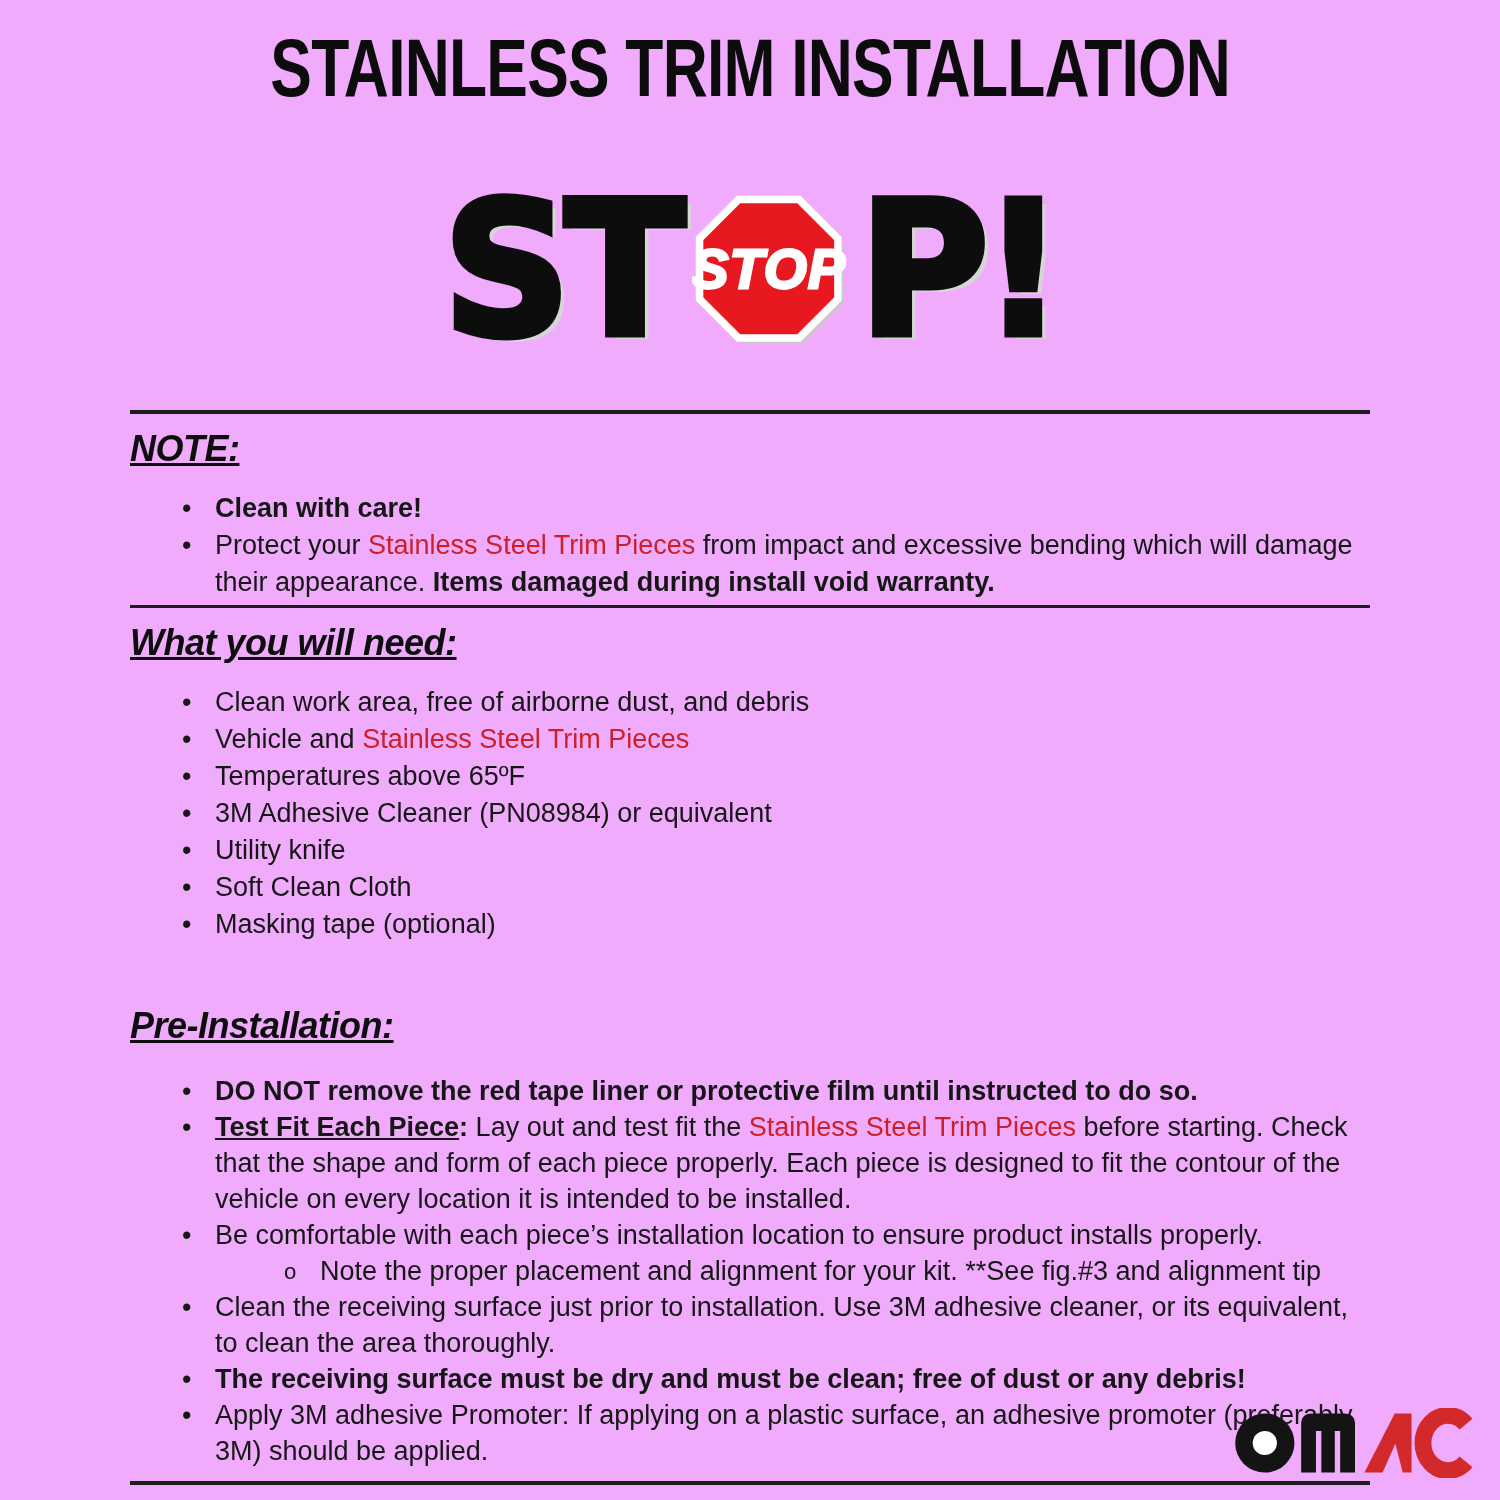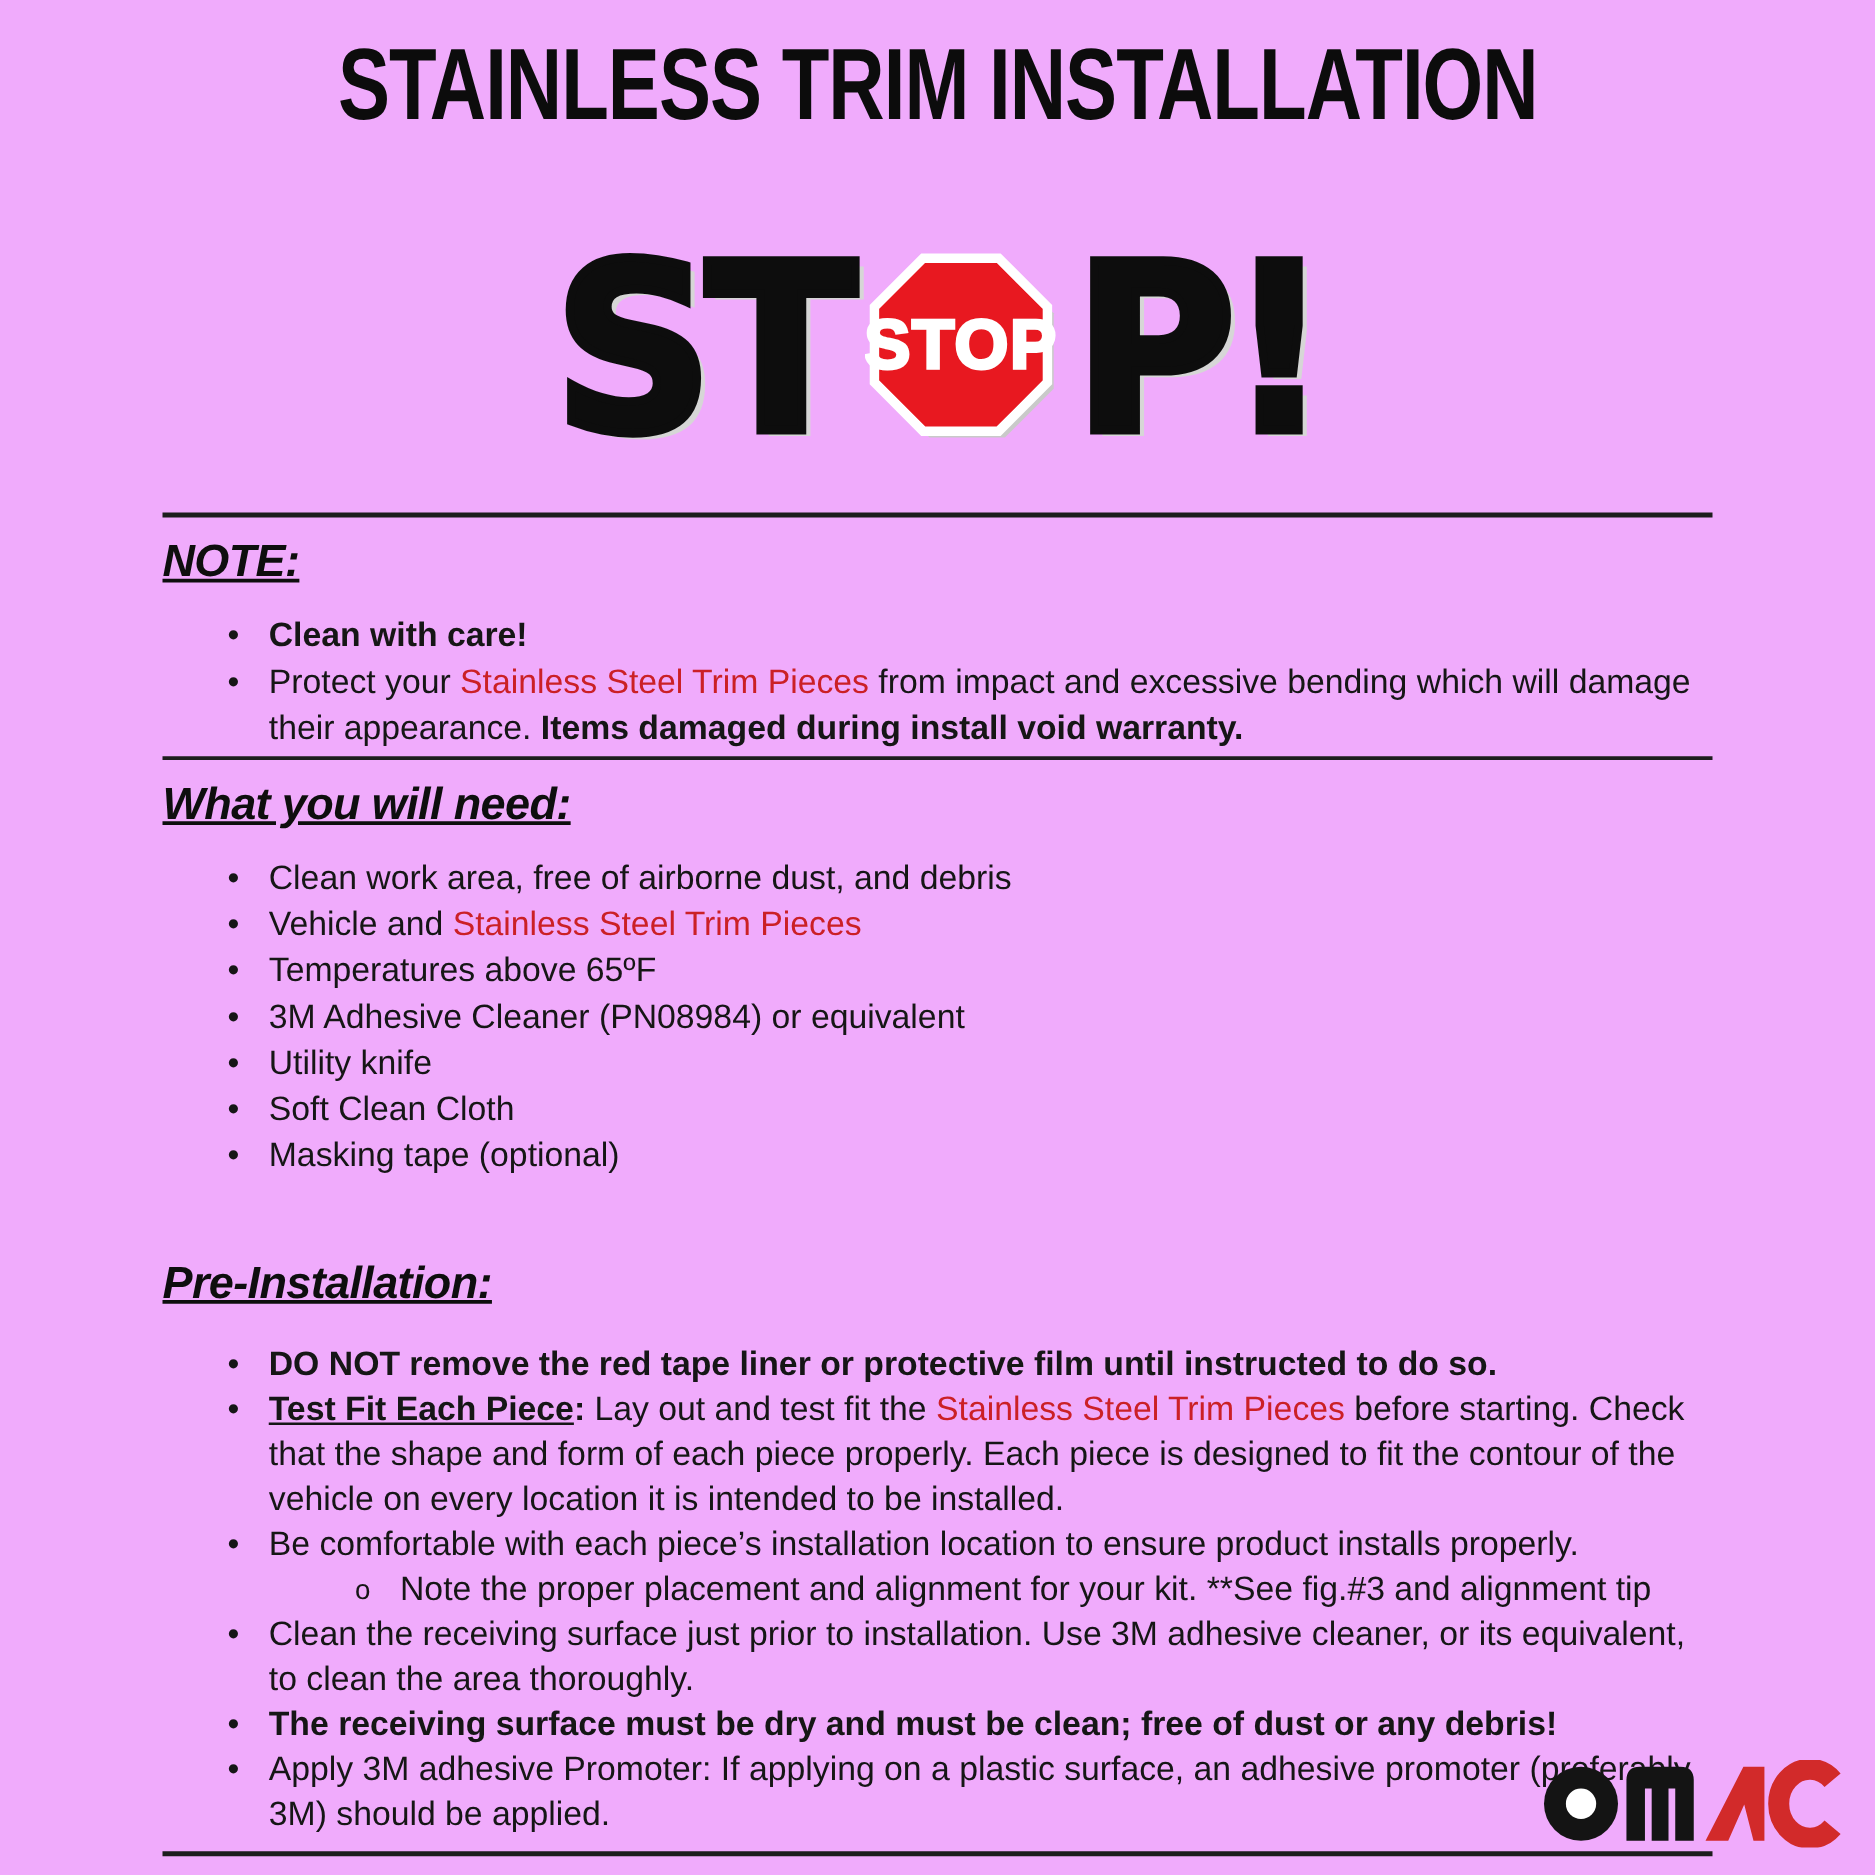--- a/index.html
+++ b/index.html
@@ -25,32 +25,32 @@
     margin:22px 0 0 0;
     display:flex;justify-content:center;
     font-size:81px;font-weight:bold;line-height:1.15;
     white-space:nowrap;color:#0c0c0c;
   }
   .title-inner{display:inline-block;transform:scaleX(0.77);transform-origin:center;letter-spacing:-1px;}
 
   
   .stop-art{
     margin-top:70px;height:170px;
-    display:flex;justify-content:center;align-items:flex-end;
+    display:flex;justify-content:center;align-items:center;
   }
   .stop-word{
     font-family:"DejaVu Sans","Liberation Sans",sans-serif;
     font-weight:bold;font-size:186px;line-height:150px;
     color:#0d0d0d;
     -webkit-text-stroke:7px #0d0d0d;
     letter-spacing:-6px;
     text-shadow:7px 5px 0 #d6d6d6;
     transform:scaleX(0.95);
   }
-  .octagon-wrap{width:156px;height:156px;margin:0 6px;flex:0 0 auto;}
+  .octagon-wrap{width:156px;height:156px;margin:0 6px;flex:0 0 auto;font-style:italic;}
   .octagon-wrap svg{width:100%;height:100%;display:block;}
   .sign-shadow{fill:#c9c9c9;}
   .sign-octagon{fill:var(--sign-red);stroke:#ffffff;stroke-width:6;}
   .sign-text{
     fill:#ffffff;stroke:#ffffff;stroke-width:2.2;paint-order:stroke;
     font-family:"Liberation Sans","DejaVu Sans",sans-serif;
     font-weight:bold;font-size:44px;letter-spacing:1px;
   }
 
   

